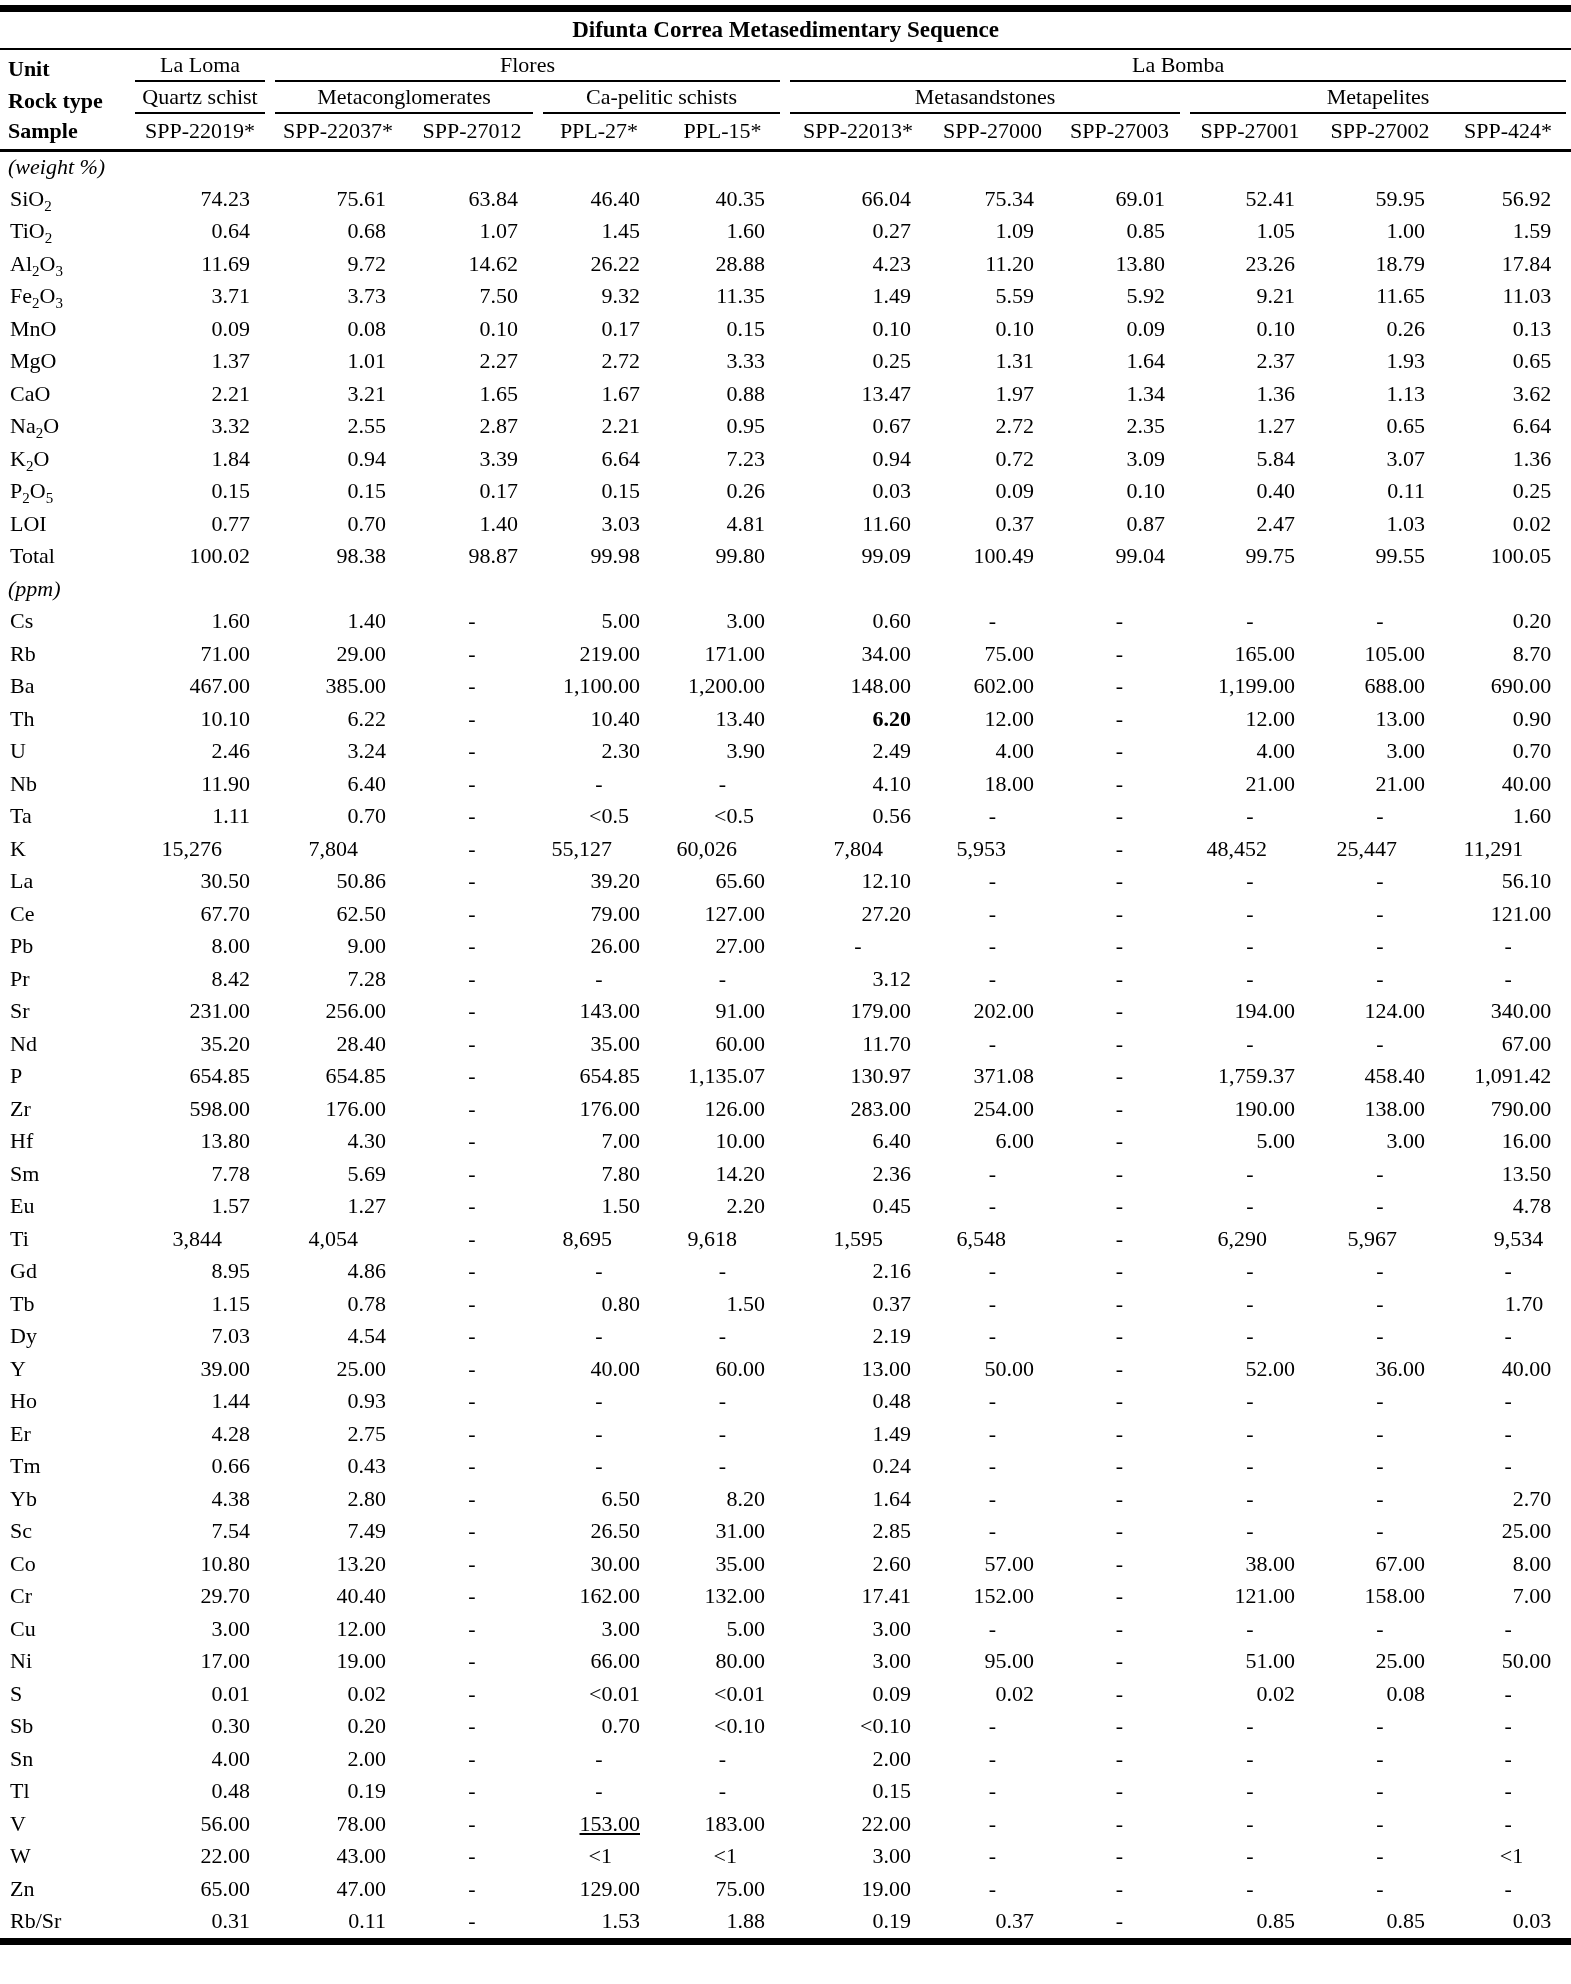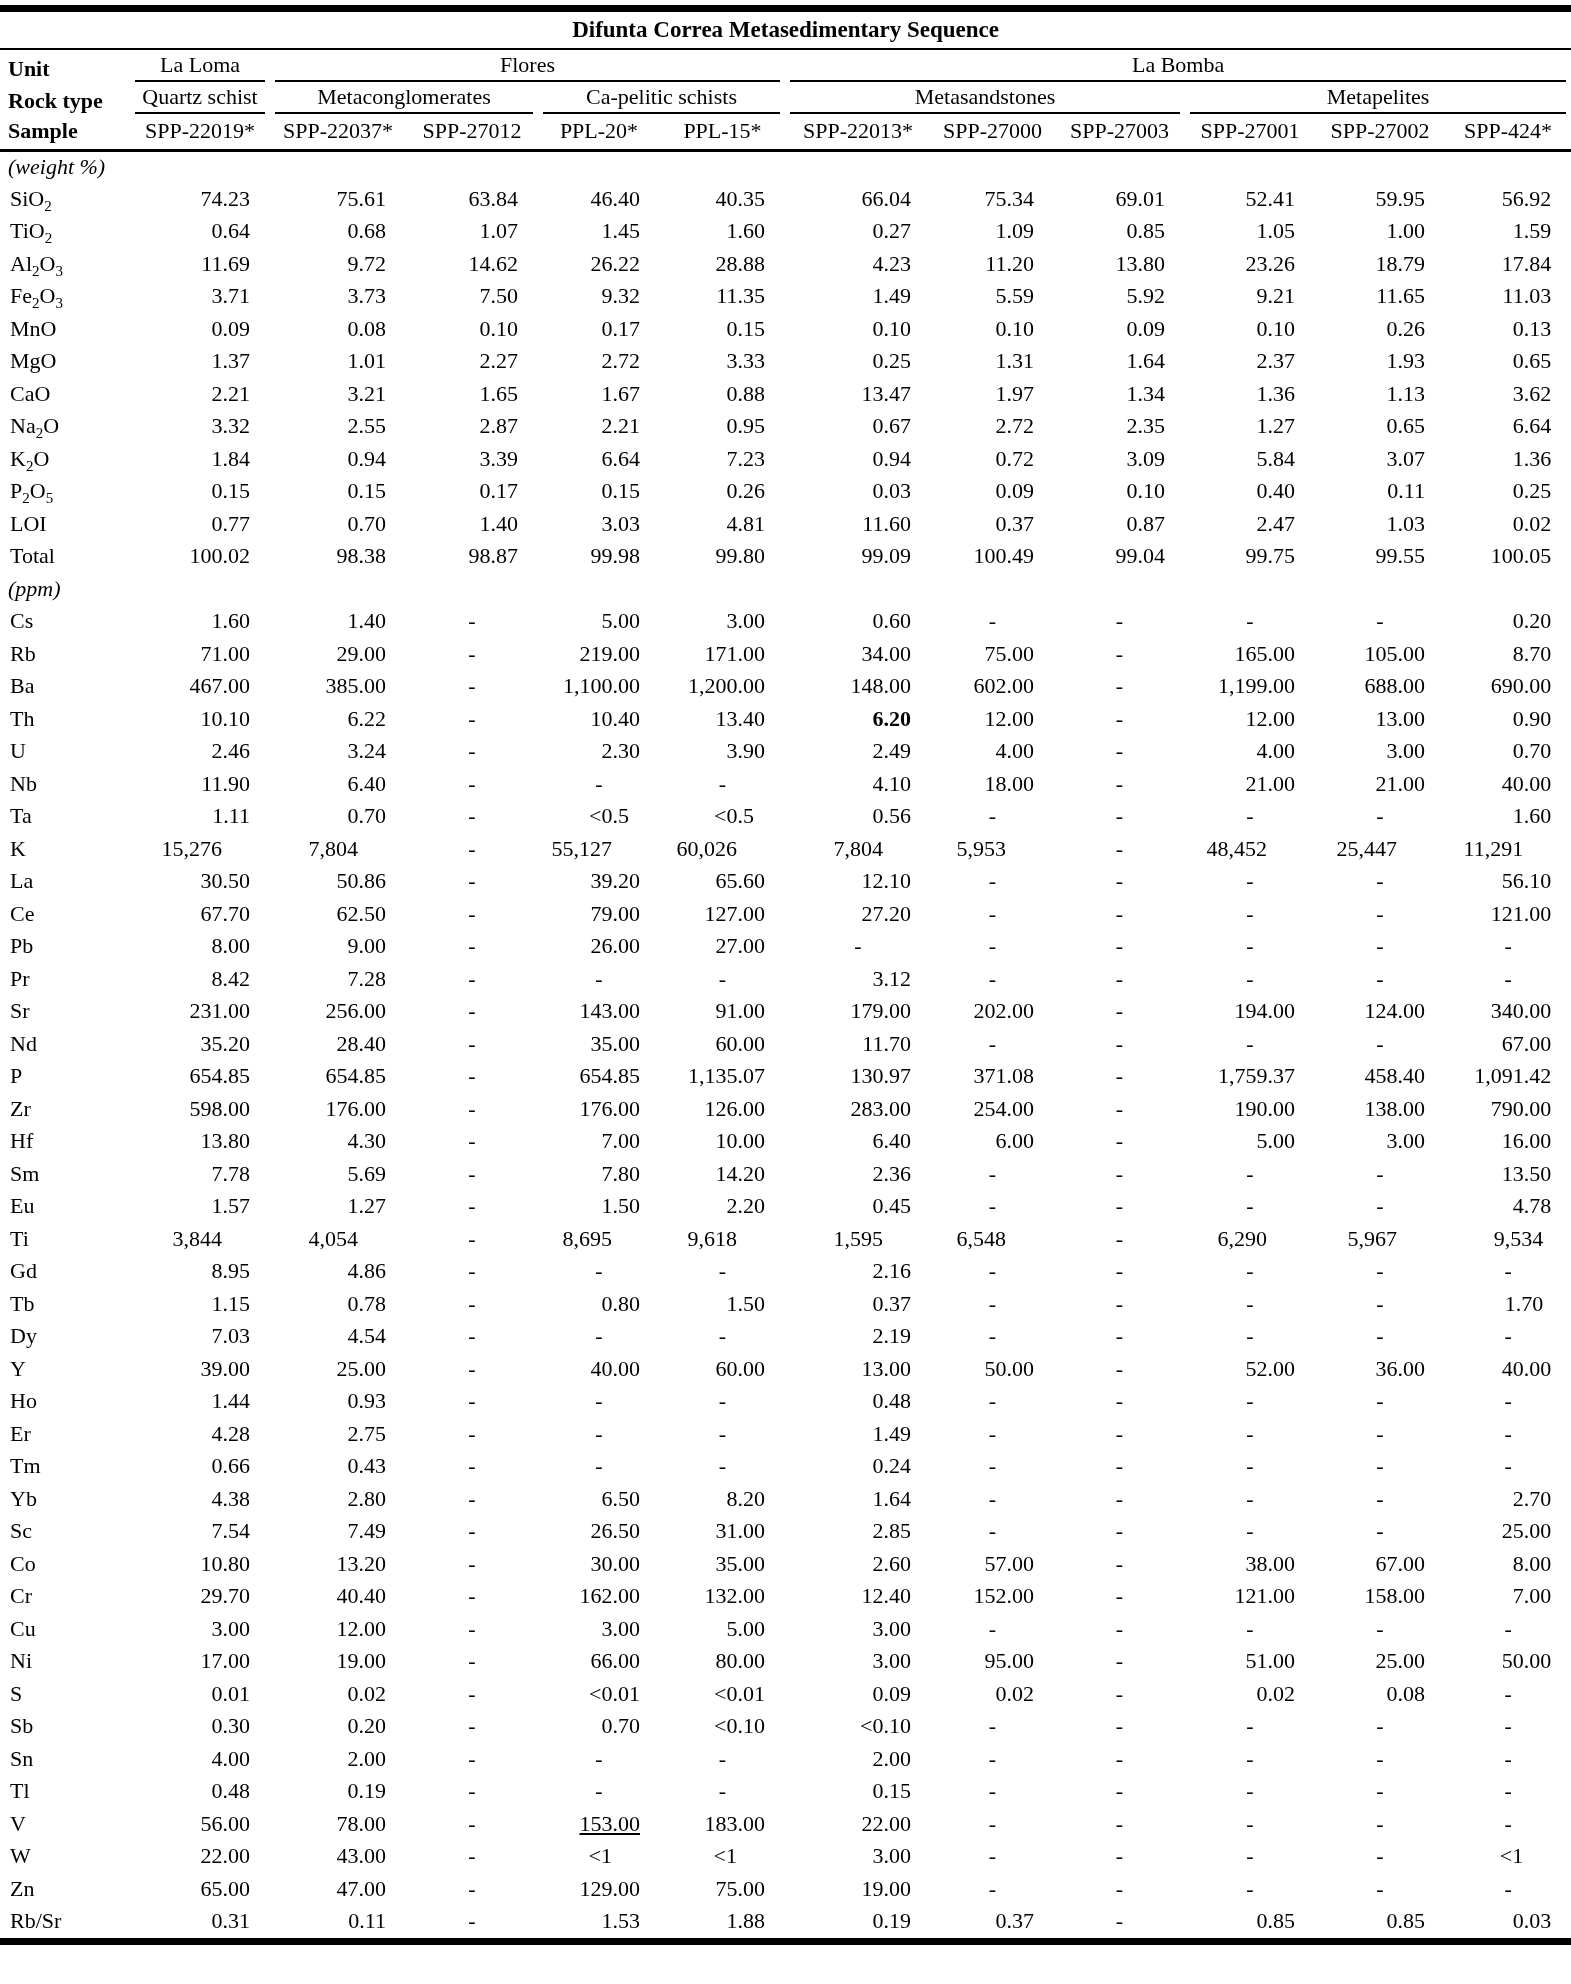--- a/index.html
+++ b/index.html
@@ -102,21 +102,21 @@
           <div class="grp-inner">
               <span>Metapelites</span>
             </div>
         </th>
       </tr>
       <tr class="sample-row">
         <th class="rowhead">Sample</th>
         <th>SPP-22019*</th>
         <th>SPP-22037*</th>
         <th>SPP-27012</th>
-        <th>PPL-20*</th>
+        <th>PPL-27*</th>
         <th>PPL-15*</th>
         <th>SPP-22013*</th>
         <th>SPP-27000</th>
         <th>SPP-27003</th>
         <th>SPP-27001</th>
         <th>SPP-27002</th>
         <th>SPP-424*</th>
       </tr>
     </thead>
     <tbody>
@@ -714,21 +714,21 @@
           <td class="num" style="padding-right: 20px;">67.00</td>
           <td class="num" style="padding-right: 20px;">8.00</td>
         </tr>
         <tr>
           <td class="analyte">Cr</td>
           <td class="num" style="padding-right: 20px;">29.70</td>
           <td class="num" style="padding-right: 20px;">40.40</td>
           <td class="dash">-</td>
           <td class="num" style="padding-right: 20px;">162.00</td>
           <td class="num" style="padding-right: 20px;">132.00</td>
-          <td class="num" style="padding-right: 20px;">12.40</td>
+          <td class="num" style="padding-right: 20px;">17.41</td>
           <td class="num" style="padding-right: 20px;">152.00</td>
           <td class="dash">-</td>
           <td class="num" style="padding-right: 20px;">121.00</td>
           <td class="num" style="padding-right: 20px;">158.00</td>
           <td class="num" style="padding-right: 20px;">7.00</td>
         </tr>
         <tr>
           <td class="analyte">Cu</td>
           <td class="num" style="padding-right: 20px;">3.00</td>
           <td class="num" style="padding-right: 20px;">12.00</td>

